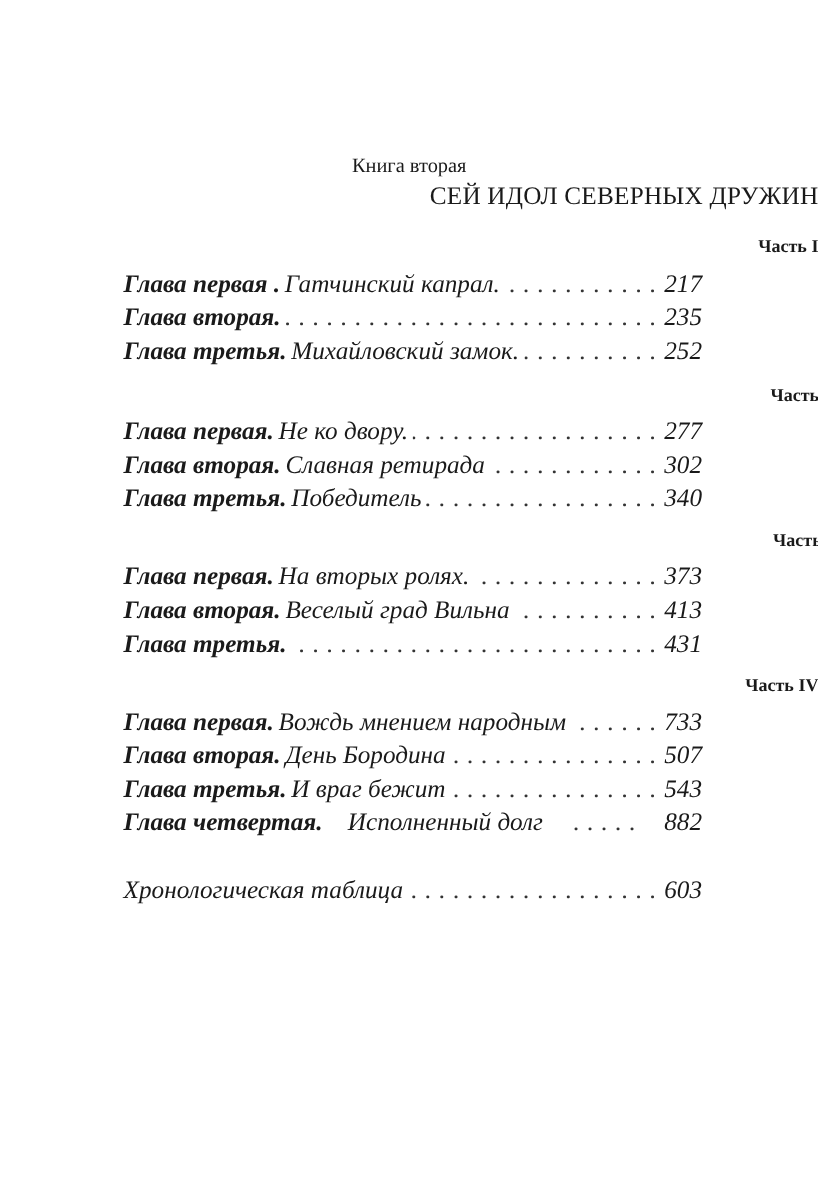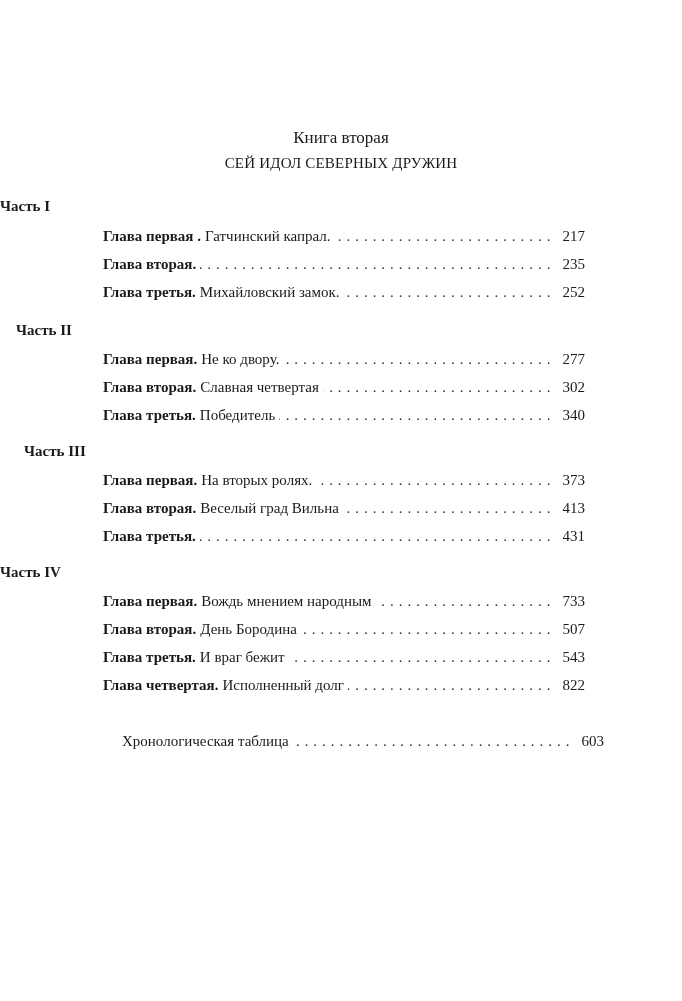--- a/index.html
+++ b/index.html
@@ -26,43 +26,44 @@
       left: 0; width: 682px;
       top: 124px;
       text-align: center;
       font-size: 17px;
       line-height: 20px;
     }
     .book-title {
       position: absolute;
       left: 0; width: 682px;
       top: 148px;
-      text-align: center;
-      font-size: 15px;
+      text-align: right;
+      font-size: 21px;
       line-height: 22px;
       letter-spacing: 0.2px;
     }
     .part-heading {
       position: absolute;
       left: 0; width: 682px;
-      text-align: left;
+      text-align: right;
       font-weight: bold;
       font-size: 15px;
       line-height: 18px;
     }
     .toc-row {
       position: absolute;
       left: 103px;
       width: 482px;
       height: 20px;
       display: flex;
       align-items: flex-start;
-      font-size: 15px;
+      font-size: 21px;
       line-height: 20px;
       white-space: nowrap;
+      font-style: italic;
     }
     .toc-row .chap-label {
       font-weight: bold;
       flex: 0 0 auto;
     }
     .toc-row .chap-title {
       flex: 0 0 auto;
       padding-left: 4px;
     }
     .toc-row .chap-title.plain {
@@ -121,21 +122,21 @@
   <div class="part-heading" style="top:317px;margin-left:16px;">Часть II</div>
 
   <div class="toc-row" style="top:345px;">
     <span class="chap-label">Глава первая.</span>
     <span class="chap-title">Не ко двору.</span>
     <span class="leader"></span>
     <span class="page-num">277</span>
   </div>
   <div class="toc-row" style="top:373px;">
     <span class="chap-label">Глава вторая.</span>
-    <span class="chap-title">Славная четвертая</span>
+    <span class="chap-title">Славная ретирада</span>
     <span class="leader"></span>
     <span class="page-num">302</span>
   </div>
   <div class="toc-row" style="top:401px;">
     <span class="chap-label">Глава третья.</span>
     <span class="chap-title">Победитель</span>
     <span class="leader"></span>
     <span class="page-num">340</span>
   </div>
 
@@ -172,26 +173,26 @@
     <span class="chap-title">День Бородина</span>
     <span class="leader"></span>
     <span class="page-num">507</span>
   </div>
   <div class="toc-row" style="top:643px;">
     <span class="chap-label">Глава третья.</span>
     <span class="chap-title">И враг бежит</span>
     <span class="leader"></span>
     <span class="page-num">543</span>
   </div>
-  <div class="toc-row" style="top:671px;">
+  <div class="toc-row" style="top:671px;gap:17px;">
     <span class="chap-label">Глава четвертая.</span>
     <span class="chap-title">Исполненный долг</span>
     <span class="leader"></span>
-    <span class="page-num">822</span>
+    <span class="page-num">882</span>
   </div>
 
-  <div class="toc-row" style="top:727px;margin-left:19px;">
+  <div class="toc-row" style="top:727px;">
     <span class="chap-title plain">Хронологическая таблица</span>
     <span class="leader"></span>
     <span class="page-num">603</span>
   </div>
 
 </div>
 
 </body></html>

